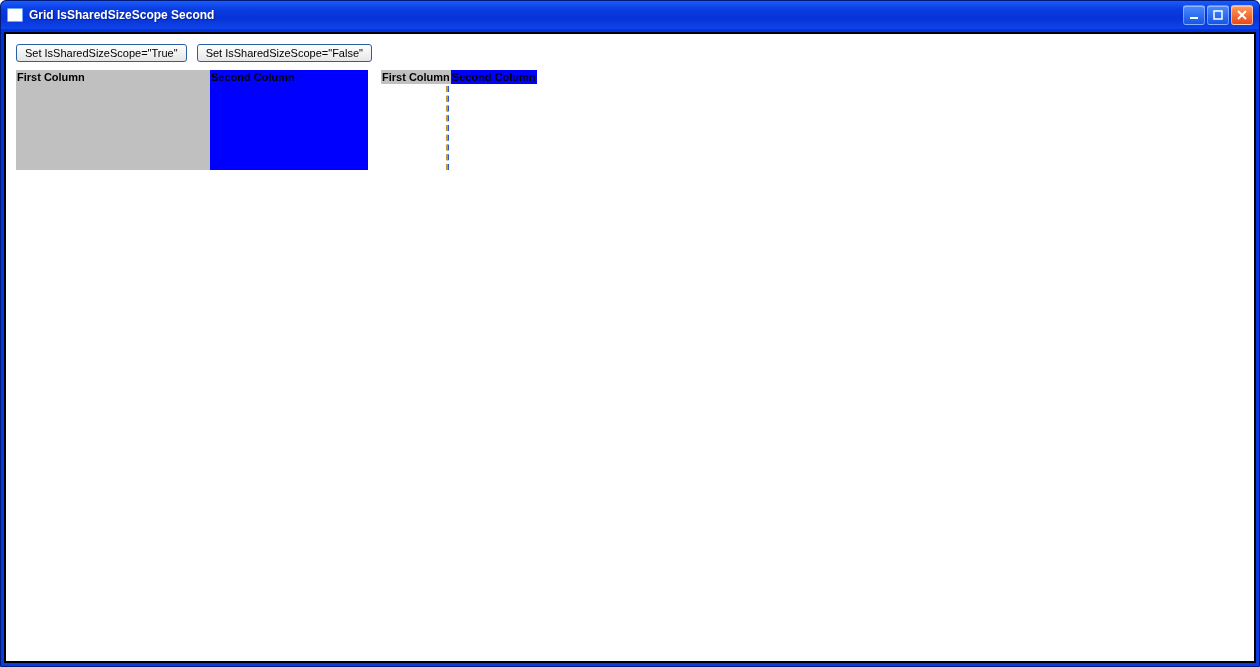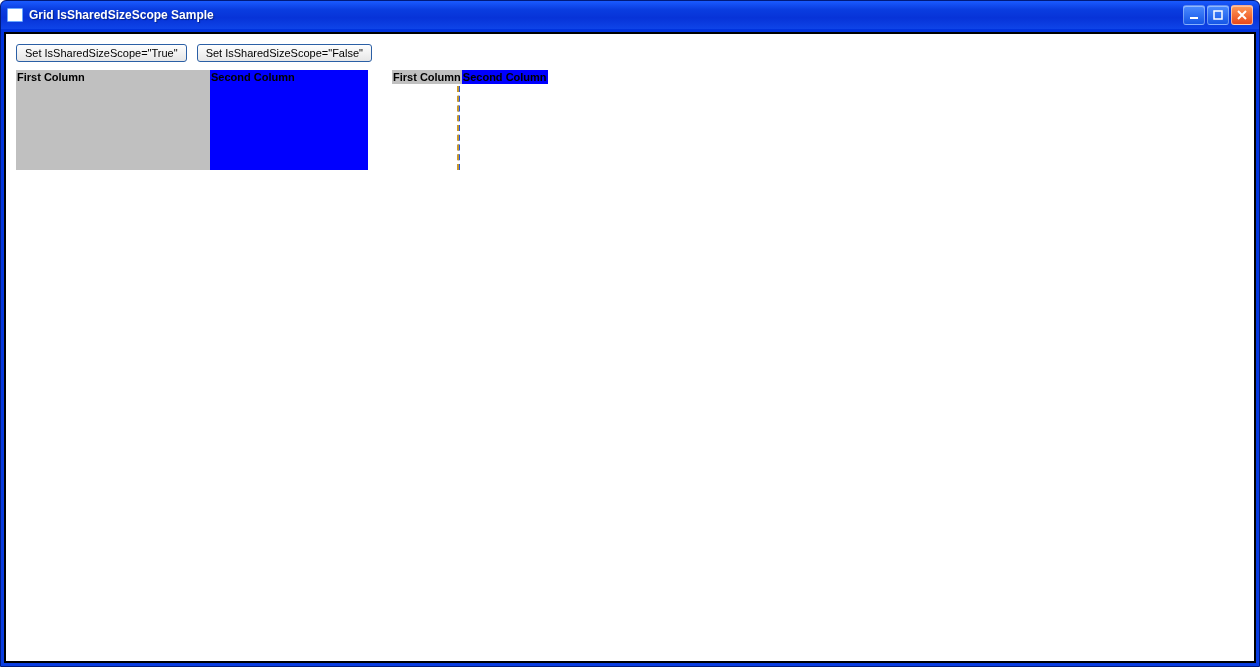--- a/index.html
+++ b/index.html
@@ -66,21 +66,21 @@
       font-family: Tahoma, Arial, sans-serif;
       font-size: 11px;
       padding: 2px 8px;
       background: linear-gradient(#fefefe, #e6e6e6);
       border: 1px solid #2b5fa5;
       border-radius: 3px;
       color: #000;
       cursor: pointer;
     }
 
-    .grids-row { display: flex; align-items: flex-start; gap: 24px; }
+    .grids-row { display: flex; align-items: flex-start; gap: 13px; }
     .grid-container { display: flex; }
 
     .col-first-a { background: #c0c0c0; width: 194px; height: 100px; }
     .col-second-a { background: #0000ff; width: 158px; height: 100px; }
     .col-first-b { background: #c0c0c0; height: 14px; }
     .col-second-b { background: #0000ff; height: 14px; }
 
     .col-head { font-weight: bold; font-size: 11px; color: #000; padding: 0 1px; line-height: 14px; white-space: nowrap; }
 
     .grid-b-wrap { position: relative; height: 100px; }
@@ -93,21 +93,21 @@
       border-left: 2px dashed #c89a2c;
       filter: drop-shadow(1px 0 0 #2a55d8);
     }
   </style>
 </head>
 <body>
 
 <div class="window">
   <div class="titlebar">
     <div class="titlebar-icon"></div>
-    <div class="titlebar-text">Grid IsSharedSizeScope Sample</div>
+    <div class="titlebar-text">Grid IsSharedSizeScope Second</div>
     <div class="win-controls">
       <div class="win-btn min">
         <svg width="10" height="10">
             <rect x="1" y="7" width="8" height="2" fill="#fff"></rect>
           </svg>
       </div>
       <div class="win-btn max">
         <svg width="10" height="10">
             <rect x="1" y="1" width="8" height="8" fill="none" stroke="#fff" stroke-width="1.5"></rect>
           </svg>

